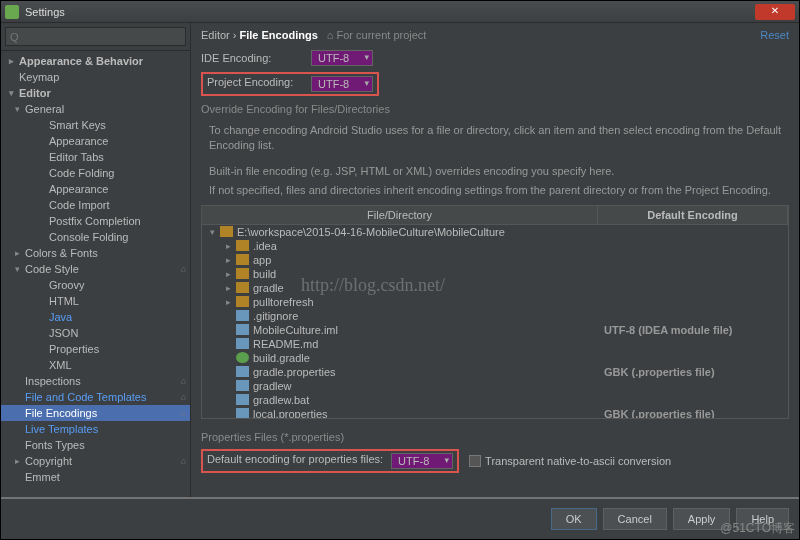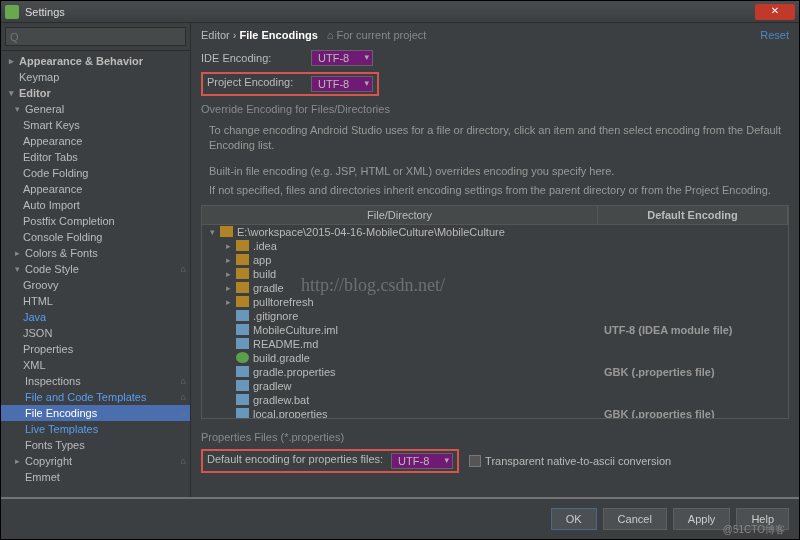--- a/index.html
+++ b/index.html
@@ -8,21 +8,21 @@
 .titlebar .icon { width: 14px; height: 14px; background: #6aa84f; border-radius: 2px; margin-right: 6px; }
 .titlebar .title { flex: 1; color: #ddd; }
 .titlebar .close { width: 40px; height: 16px; background: #c0392b; color: #fff; text-align: center; line-height: 14px; border-radius: 2px; font-size: 10px; }
 .main { display: flex; height: 474px; }
 .sidebar { width: 190px; background: #3c3f41; border-right: 1px solid #2b2b2b; display: flex; flex-direction: column; }
 .search { padding: 4px; border-bottom: 1px solid #2b2b2b; display: flex; align-items: center; }
 .search input { flex: 1; background: #45494a; border: 1px solid #2b2b2b; color: #bbb; padding: 2px 14px 2px 4px; height: 19px; }
 .tree { flex: 1; overflow: auto; padding: 2px 0; }
 .tree-item { padding: 2px 4px 2px 8px; display: flex; align-items: center; cursor: pointer; white-space: nowrap; color: #bbbbbb; }
 .tree-item.l1 { padding-left: 14px; }
-.tree-item.l2 { padding-left: 12px; }
+.tree-item.l2 { padding-left: 38px; }
 .tree-item .arrow { width: 10px; display: inline-block; color: #888; font-size: 9px; }
 .tree-item.selected { background: #4b6eaf; color: #fff; }
 .tree-item.current { color: #589df6; }
 .tree-item.section { font-weight: bold; }
 .tree-item .badge { margin-left: auto; color: #777; font-size: 9px; }
 .content { flex: 1; display: flex; flex-direction: column; padding: 6px 10px; overflow: hidden; }
 .crumb-row { display: flex; align-items: center; margin-bottom: 6px; }
 .crumb { color: #bbb; }
 .crumb b { color: #fff; }
 .crumb .sub { color: #888; margin-left: 6px; }
@@ -46,21 +46,21 @@
 .ficon { width: 13px; height: 11px; margin-right: 4px; display: inline-block; }
 .ficon.folder { background: #b08327; }
 .ficon.file { background: #6897bb; }
 .ficon.gradle { background: #5b9e4d; border-radius: 50%; }
 .watermark { position: absolute; left: 300px; top: 274px; color: rgba(200,200,200,.35); font-size: 18px; font-family: serif; pointer-events: none; }
 .props { margin-top: 8px; }
 .checkbox { width: 12px; height: 12px; background: #555; border: 1px solid #777; display: inline-block; margin: 0 4px 0 10px; vertical-align: middle; }
 .footer { height: 42px; border-top: 2px solid #737373; display: flex; align-items: center; justify-content: flex-end; padding: 0 10px; gap: 6px; background: #3c3f41; }
 .btn { background: #4c5052; border: 1px solid #5e6060; color: #ccc; padding: 4px 14px; cursor: pointer; }
 .btn.primary { border: 1px solid #4a688a; }
-.brand { position: absolute; right: 14px; bottom: 2px; color: #888; font-size: 10px; }
+.brand { position: absolute; right: 4px; bottom: 2px; color: #888; font-size: 12px; }
 </style>
 </head>
 <body>
 
 <div class="titlebar">
   <span class="icon"></span>
   <span class="title">Settings</span>
   <span class="close">✕</span>
 </div>
 
@@ -101,21 +101,21 @@
         <div class="tree-item l2 ">
           <span class="arrow"></span>
           <span>Code Folding</span>
         </div>
         <div class="tree-item l2 ">
           <span class="arrow"></span>
           <span>Appearance</span>
         </div>
         <div class="tree-item l2 ">
           <span class="arrow"></span>
-          <span>Auto Import</span>
+          <span>Code Import</span>
         </div>
         <div class="tree-item l2 ">
           <span class="arrow"></span>
           <span>Postfix Completion</span>
         </div>
         <div class="tree-item l2 ">
           <span class="arrow"></span>
           <span>Console Folding</span>
         </div>
         <div class="tree-item l1 ">

